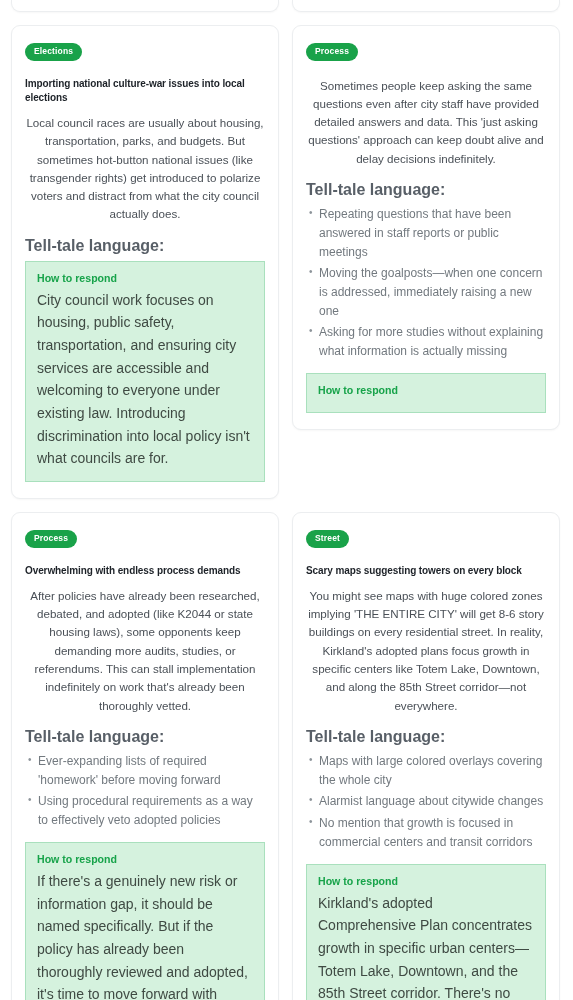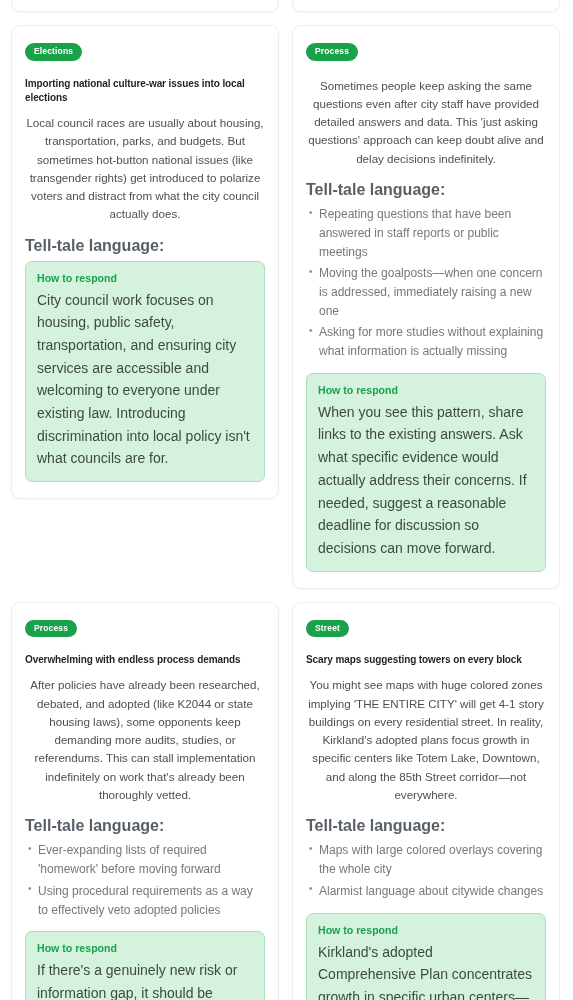--- a/index.html
+++ b/index.html
@@ -97,21 +97,21 @@
     content: "\2022";
     position: absolute;
     left: 3px;
     top: -0.5px;
     color: #8d949a;
     font-size: 10px;
   }
   .respond {
     background: #d5f2de;
     border: 1px solid #a9e0bd;
-    border-radius: 7px;
+    border-radius: 0;
     padding: 10px 11px 11px 11px;
   }
   .respond-title {
     font-size: 10.6px;
     font-weight: bold;
     color: #17a34a;
     margin-bottom: 5px;
   }
   .respond-body {
     font-size: 14px;
@@ -146,21 +146,20 @@
       <span class="badge">Process</span>
       <div class="card-body">Sometimes people keep asking the same questions even after city staff have provided detailed answers and data. This 'just asking questions' approach can keep doubt alive and delay decisions indefinitely.</div>
       <div class="tell-label">Tell-tale language:</div>
       <ul class="tells">
         <li>Repeating questions that have been answered in staff reports or public meetings</li>
         <li>Moving the goalposts—when one concern is addressed, immediately raising a new one</li>
         <li>Asking for more studies without explaining what information is actually missing</li>
       </ul>
       <div class="respond">
         <div class="respond-title">How to respond</div>
-        <div class="respond-body">When you see this pattern, share links to the existing answers. Ask what specific evidence would actually address their concerns. If needed, suggest a reasonable deadline for discussion so decisions can move forward.</div>
       </div>
     </div>
 
     <div class="card">
       <span class="badge">Process</span>
       <div class="card-title">Overwhelming with endless process demands</div>
       <div class="card-body">After policies have already been researched, debated, and adopted (like K2044 or state housing laws), some opponents keep demanding more audits, studies, or referendums. This can stall implementation indefinitely on work that's already been thoroughly vetted.</div>
       <div class="tell-label">Tell-tale language:</div>
       <ul class="tells">
         <li>Ever-expanding lists of required 'homework' before moving forward</li>
@@ -168,25 +167,26 @@
       </ul>
       <div class="respond">
         <div class="respond-title">How to respond</div>
         <div class="respond-body">If there's a genuinely new risk or information gap, it should be named specifically. But if the policy has already been thoroughly reviewed and adopted, it's time to move forward with implementation.</div>
       </div>
     </div>
 
     <div class="card">
       <span class="badge">Street</span>
       <div class="card-title">Scary maps suggesting towers on every block</div>
-      <div class="card-body">You might see maps with huge colored zones implying 'THE ENTIRE CITY' will get 4-1 story buildings on every residential street. In reality, Kirkland's adopted plans focus growth in specific centers like Totem Lake, Downtown, and along the 85th Street corridor—not everywhere.</div>
+      <div class="card-body">You might see maps with huge colored zones implying 'THE ENTIRE CITY' will get 8-6 story buildings on every residential street. In reality, Kirkland's adopted plans focus growth in specific centers like Totem Lake, Downtown, and along the 85th Street corridor—not everywhere.</div>
       <div class="tell-label">Tell-tale language:</div>
       <ul class="tells">
         <li>Maps with large colored overlays covering the whole city</li>
         <li>Alarmist language about citywide changes</li>
+        <li>No mention that growth is focused in commercial centers and transit corridors</li>
       </ul>
       <div class="respond">
         <div class="respond-title">How to respond</div>
         <div class="respond-body">Kirkland's adopted Comprehensive Plan concentrates growth in specific urban centers—Totem Lake, Downtown, and the 85th Street corridor. There's no blanket citywide upzone. Check the actual adopted plan maps to see where growth is planned.</div>
       </div>
     </div>
 
   </div>
 </div>
 

